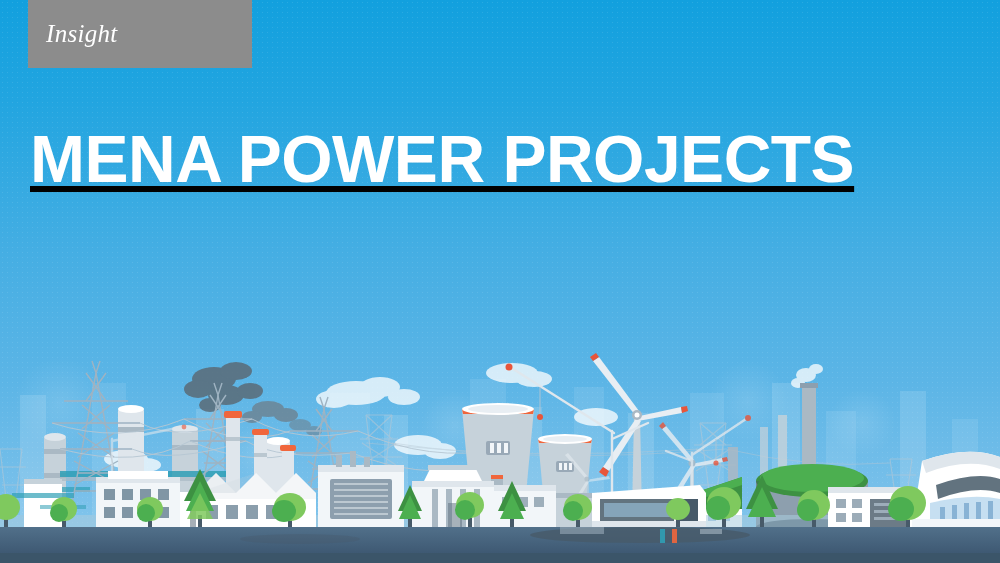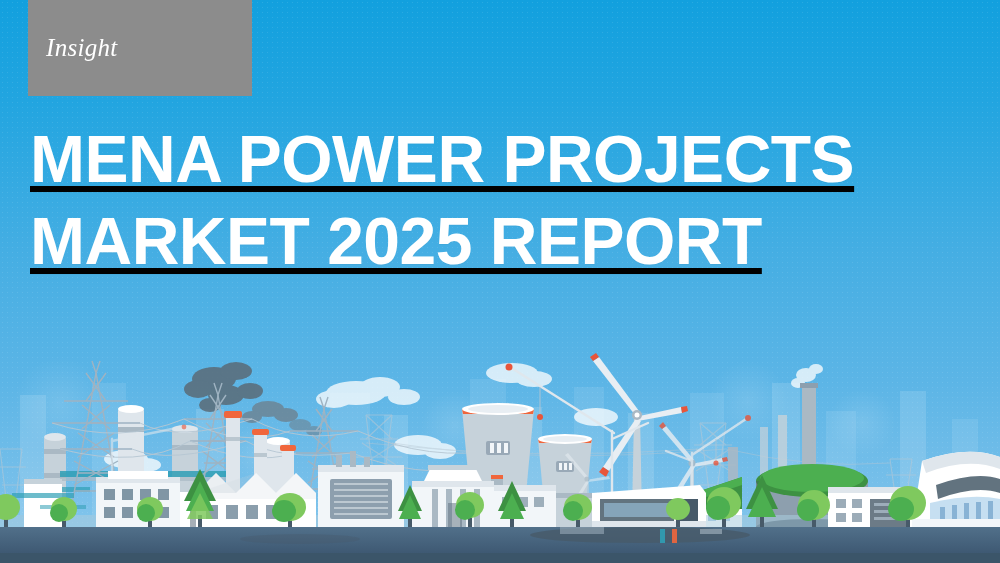--- a/index.html
+++ b/index.html
@@ -10,21 +10,21 @@
   }
   
   #sky-texture{
     position:absolute;inset:0;
     background-image:radial-gradient(rgba(255,255,255,.10) 0.6px, transparent 0.7px);
     background-size:5px 5px;
     pointer-events:none;
   }
   
   #insight-tag{
-    position:absolute;left:28px;top:0;width:224px;height:96px;
+    position:absolute;left:28px;top:0;width:224px;height:68px;
     background:#8c8c8c;
     display:flex;align-items:center;
   }
   #insight-tag .label{
     font-family:"Liberation Serif",serif;
     font-style:italic;font-size:25px;color:#ffffff;
     margin-left:18px;letter-spacing:.3px;
   }
   
   #title-block{
@@ -81,21 +81,20 @@
 <div id="stage">
 
   <div id="sky-texture"></div>
 
   <div id="insight-tag">
     <span class="label">Insight</span>
   </div>
 
   <div id="title-block">
     <span class="tline">MENA POWER PROJECTS</span>
-    <span class="tline">MARKET 2025 REPORT</span>
   </div>
 
   <div id="illustration">
   <svg viewBox="0 0 1000 210" xmlns="http://www.w3.org/2000/svg" preserveAspectRatio="none">
 
     <defs>
       <radialGradient id="gl" cx="50%" cy="50%" r="50%">
         <stop offset="0%" stop-color="#ffffff" stop-opacity="0.55"></stop>
         <stop offset="100%" stop-color="#ffffff" stop-opacity="0"></stop>
       </radialGradient>

